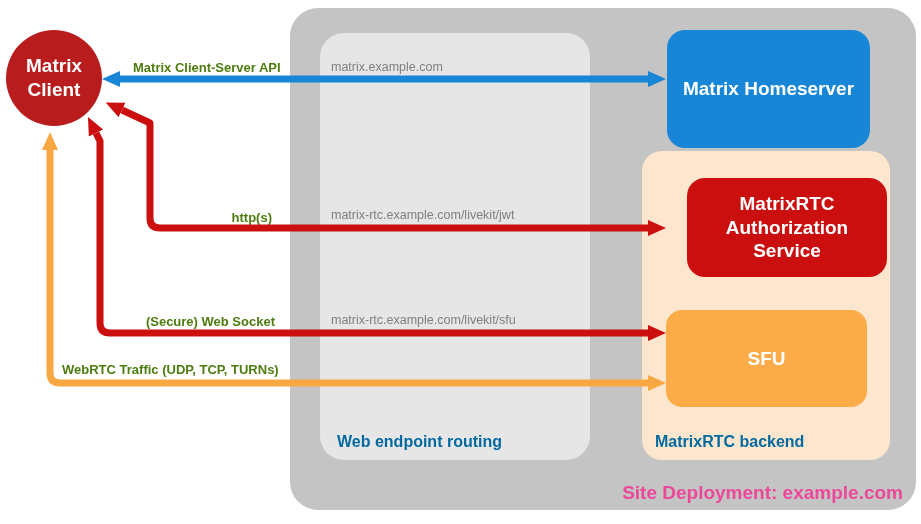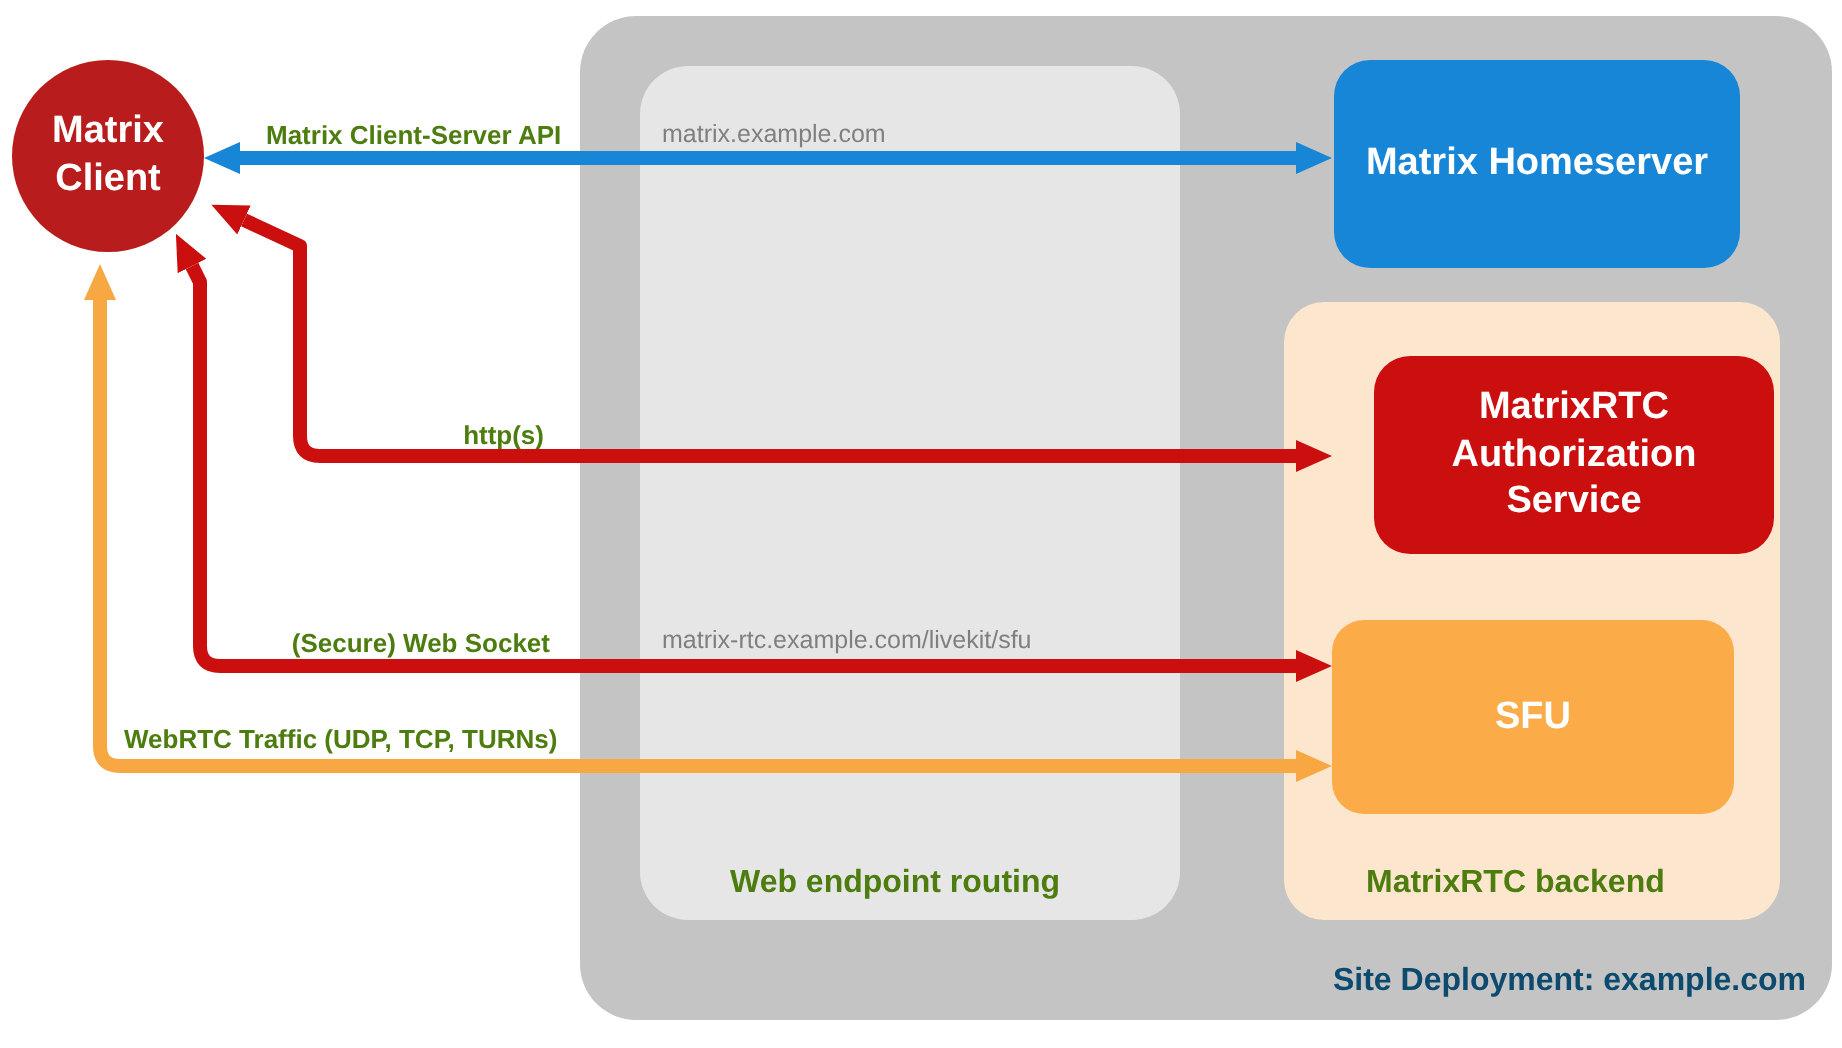--- a/index.html
+++ b/index.html
@@ -25,42 +25,42 @@
     position: absolute; z-index: 3; display: flex; align-items: center; justify-content: center;
     color: #ffffff; font-weight: bold; font-size: 19px; text-align: center; line-height: 1.25;
   }
   .client-circle {
     left: 6px; top: 30px; width: 96px; height: 96px; border-radius: 50%;
     background: #b91c1c;
     align-items: center;
   }
   .client-circle span { display: block; width: 78px; }
   .homeserver-node {
-    left: 667px; top: 30px; width: 203px; height: 104px; border-radius: 18px;
+    left: 667px; top: 30px; width: 203px; height: 118px; border-radius: 18px;
     background: #1786d7;
   }
   .auth-node {
     left: 667px; top: 178px; width: 200px; height: 99px; border-radius: 18px;
     background: #cb0e0e;
     margin-left: 20px;
   }
   .auth-node span { display: block; width: 160px; }
   .sfu-node {
     left: 666px; top: 310px; width: 201px; height: 97px; border-radius: 16px;
     background: #fbab47;
   }
   
   .section-label {
-    position: absolute; font-weight: bold; font-size: 16px; color: #4d7c0f; white-space: nowrap; margin-left: 28px;
+    position: absolute; font-weight: bold; font-size: 16px; color: #0369a1; white-space: nowrap;
   }
   .routing-label { left: 17px; bottom: 9px; }
   .backend-label { left: 13px; bottom: 9px; }
   .site-label {
     position: absolute; right: 18px; top: 482px; z-index: 3;
-    font-weight: bold; font-size: 16px; color: #0c4a6e; white-space: nowrap;
+    font-weight: bold; font-size: 19px; color: #ec4899; white-space: nowrap;
   }
   
   .conn-label {
     position: absolute; z-index: 4; font-weight: bold; font-size: 13px;
     color: #4d7c0f; white-space: nowrap;
   }
   .url-label {
     position: absolute; z-index: 4; font-family: Liberation Sans, sans-serif;
     font-size: 12.5px; color: #7f7f7f; white-space: nowrap;
   }
@@ -106,20 +106,21 @@
   </div>
 
   <span class="site-label">Site Deployment: example.com</span>
 
   <span class="conn-label lbl-csapi">Matrix Client-Server API</span>
   <span class="conn-label lbl-https">http(s)</span>
   <span class="conn-label lbl-ws">(Secure) Web Socket</span>
   <span class="conn-label lbl-webrtc">WebRTC Traffic (UDP, TCP, TURNs)</span>
 
   <span class="url-label url-0">matrix.example.com</span>
+  <span class="url-label url-1">matrix-rtc.example.com/livekit/jwt</span>
   <span class="url-label url-2">matrix-rtc.example.com/livekit/sfu</span>
 
   <svg class="arrows" width="921" height="524" viewBox="0 0 921 524">
     <defs>
       <marker id="blue-end" markerUnits="userSpaceOnUse" markerWidth="20" markerHeight="18" refX="0" refY="9" orient="auto">
         <path d="M0,1 L18,9 L0,17 Z" fill="#1786d7"></path>
       </marker>
       <marker id="blue-start" markerUnits="userSpaceOnUse" markerWidth="20" markerHeight="18" refX="0" refY="9" orient="auto-start-reverse">
         <path d="M0,1 L18,9 L0,17 Z" fill="#1786d7"></path>
       </marker>

